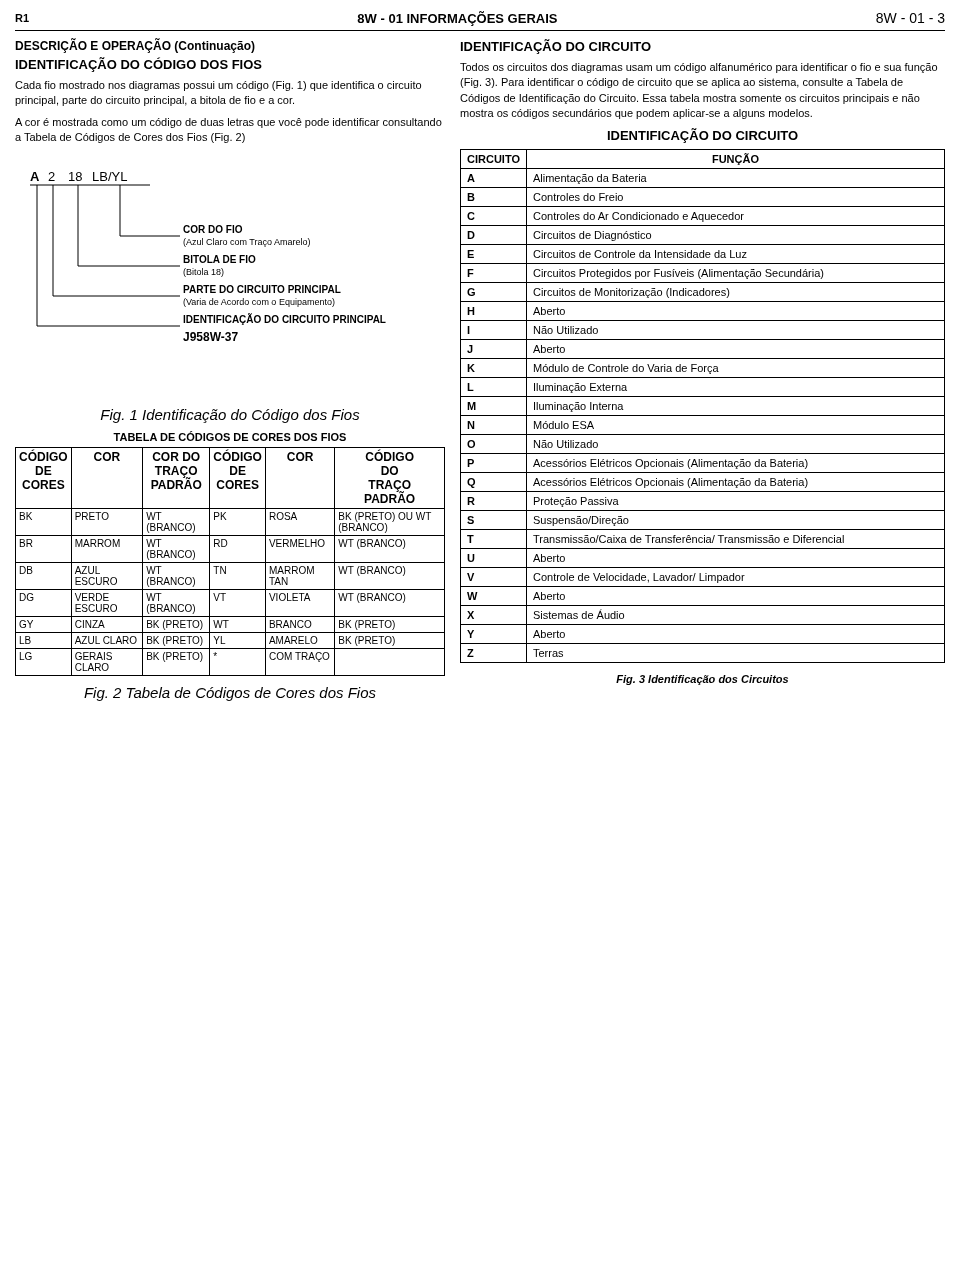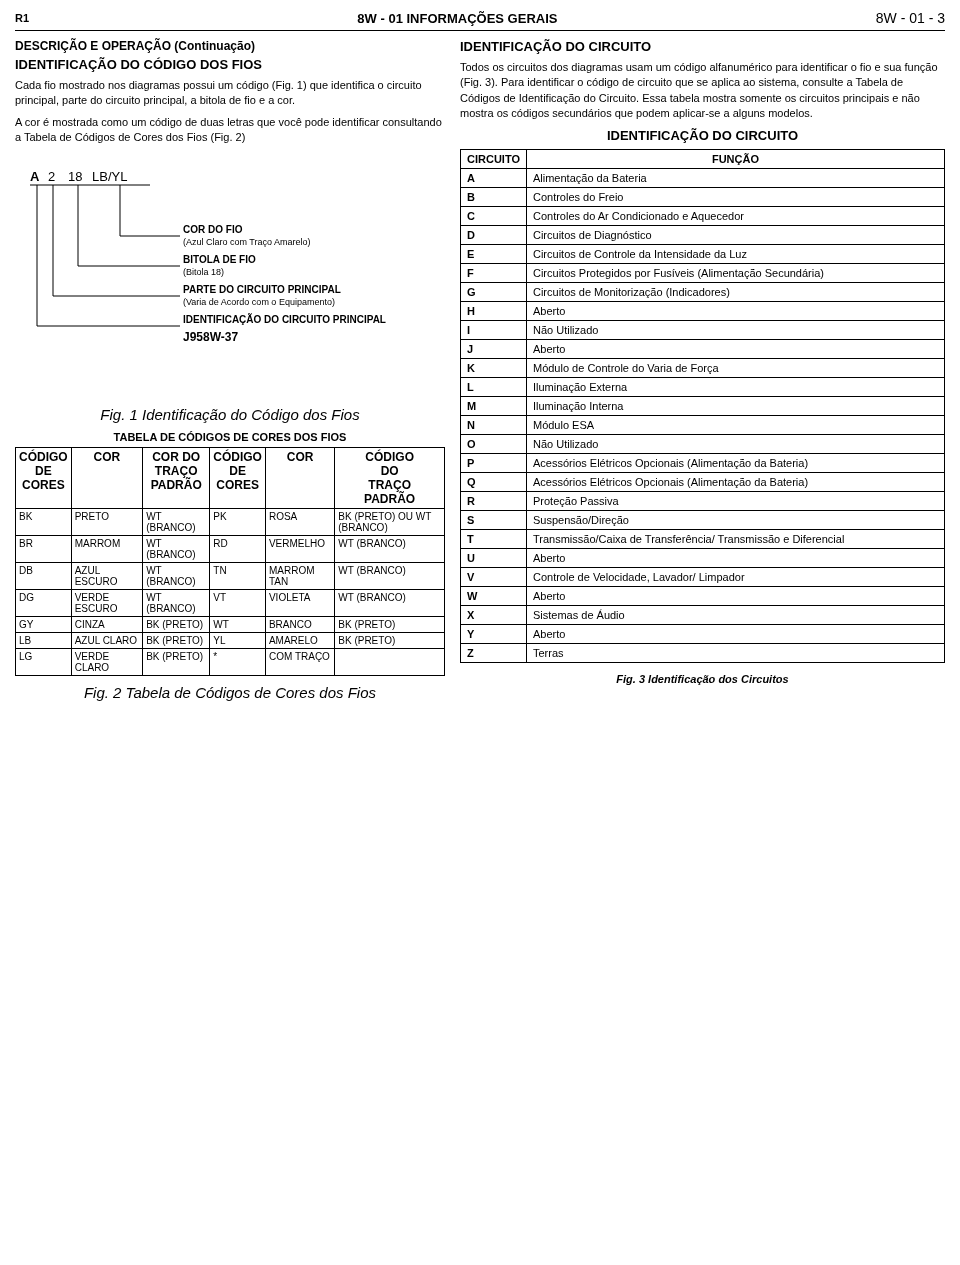--- a/index.html
+++ b/index.html
@@ -250,21 +250,21 @@
             <tr>
               <td>LB</td>
               <td>AZUL CLARO</td>
               <td>BK (PRETO)</td>
               <td>YL</td>
               <td>AMARELO</td>
               <td>BK (PRETO)</td>
             </tr>
             <tr>
               <td>LG</td>
-              <td>VERDE CLARO</td>
+              <td>GERAIS CLARO</td>
               <td>BK (PRETO)</td>
               <td>*</td>
               <td>COM TRAÇO</td>
               <td></td>
             </tr>
           </tbody>
       </table>
 
       <div class="fig-caption">
         <em><span>Fig. 2 Tabela de Códigos de Cores dos Fios</span></em>

